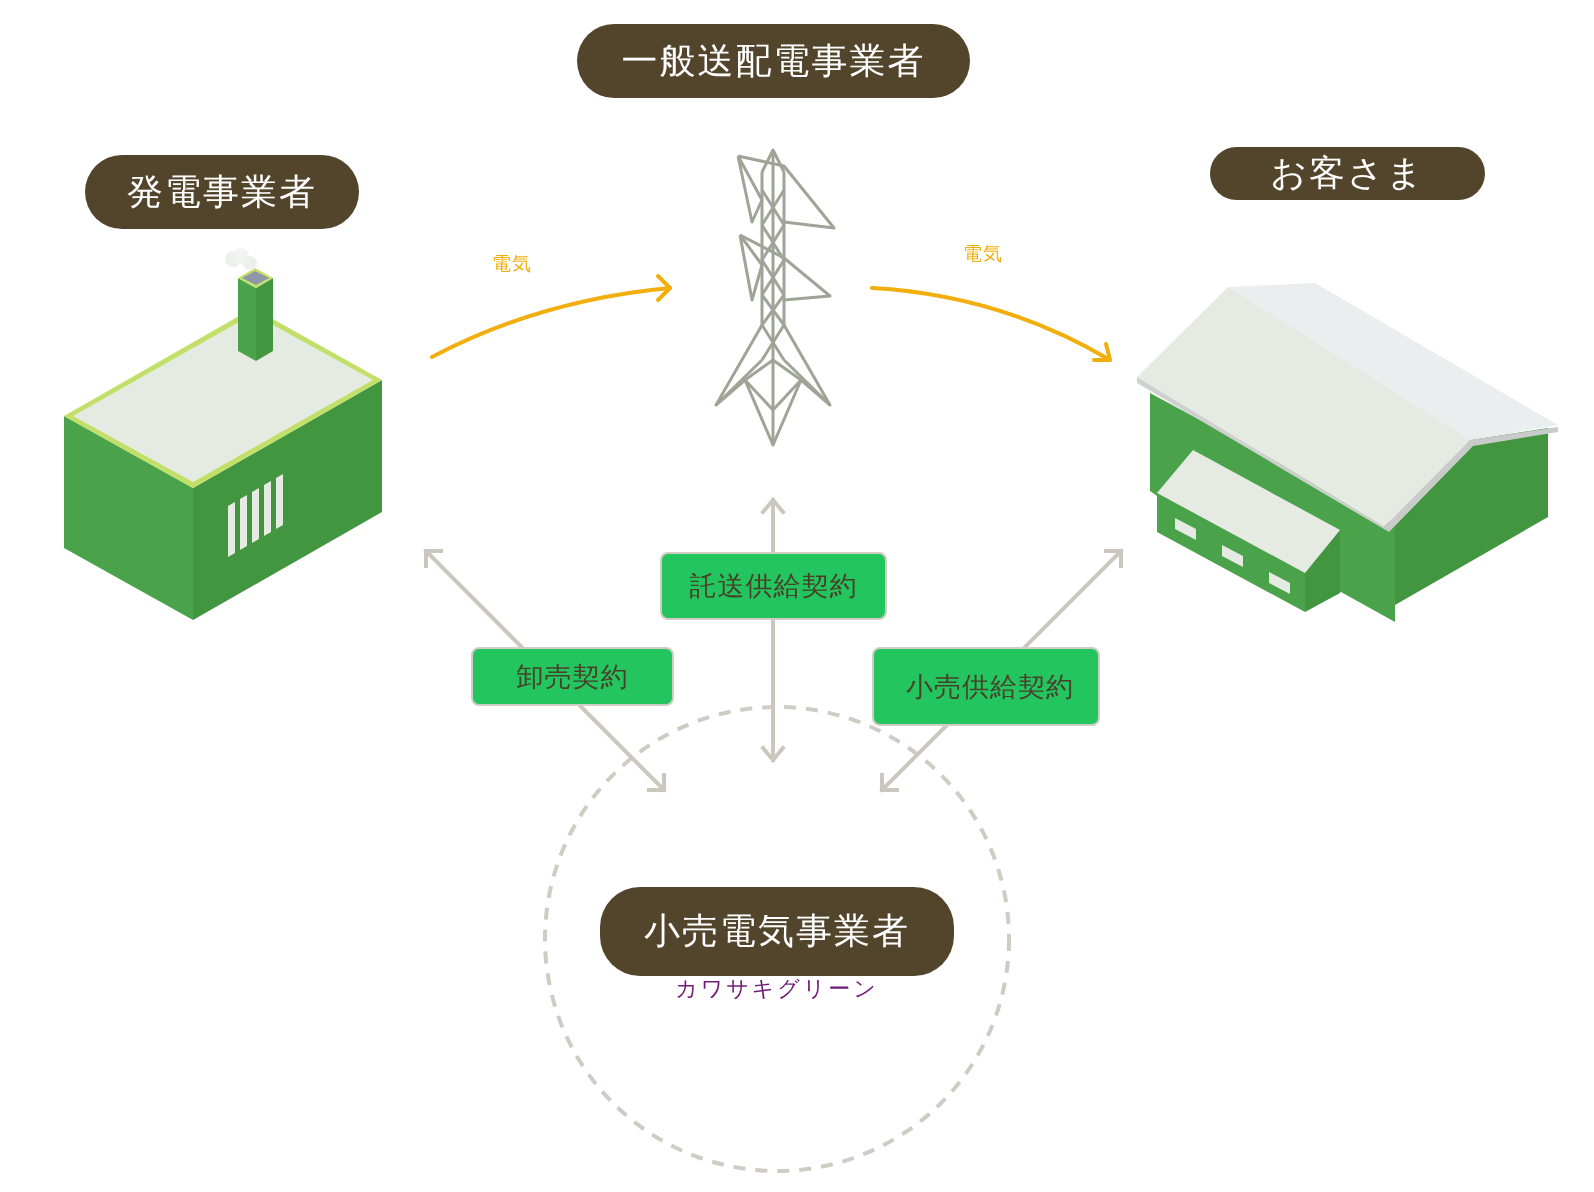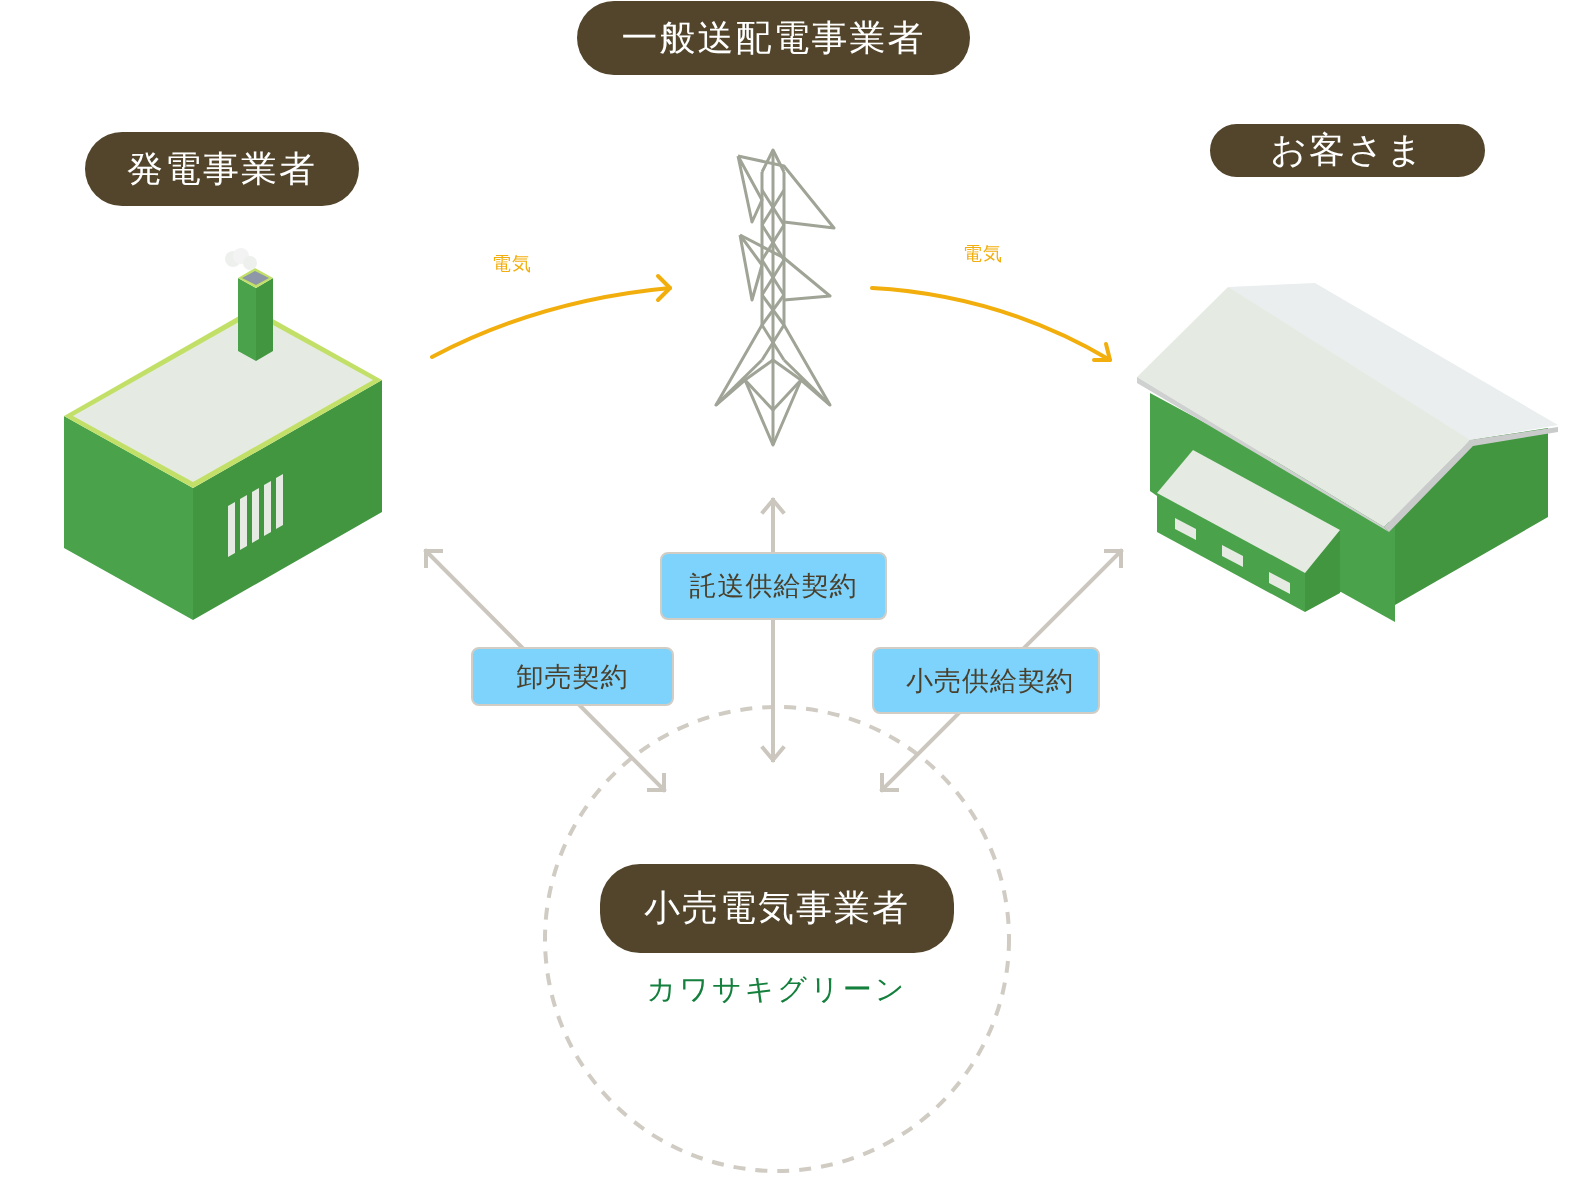--- a/index.html
+++ b/index.html
@@ -1,25 +1,25 @@
 <!DOCTYPE html>
 <html><head>
 <meta charset="utf-8">
 <style>
   html, body { margin:0; padding:0; background:#ffffff; }
   body { width:1594px; height:1192px; position:relative; overflow:hidden;
          font-family:"DejaVu Sans", "Liberation Sans", sans-serif; }
   .pill { position:absolute; background:#52452b; color:#ffffff; border-radius:40px;
           display:flex; align-items:center; justify-content:center;
-          font-size:36px; letter-spacing:2px; }
-  .contract { position:absolute; background:#7dd3fc; border:2px solid #d2cdc4; border-radius:8px;
+          font-size:36px; letter-spacing:2px;margin-top:23px; }
+  .contract { position:absolute; background:#22c55e; border:2px solid #d2cdc4; border-radius:8px;
               color:#4a3f2a; font-size:27px; display:flex; align-items:center; justify-content:center;
               letter-spacing:1px; box-sizing:border-box; }
   .flow-label { position:absolute; color:#f2ae0d; font-size:19px; letter-spacing:1px; }
-  .sub-label { position:absolute; color:#15803d; font-size:29px; text-align:center; line-height:38px; letter-spacing:3px; }
+  .sub-label { position:absolute; color:#701a75; font-size:22px; text-align:center; line-height:38px; letter-spacing:3px; }
   svg.layer { position:absolute; left:0; top:0; }
 </style>
 </head>
 <body>
 
 <svg class="layer" width="1594" height="1192" viewBox="0 0 1594 1192">
 
   <circle cx="777" cy="939" r="232" fill="none" stroke="#d0ccc3" stroke-width="4" stroke-dasharray="12 10"></circle>
 
   <g>
@@ -112,17 +112,17 @@
 <div class="pill" style="left:577px;top:1px;width:393px;height:74px;">一般送配電事業者</div>
 <div class="pill" style="left:85px;top:132px;width:274px;height:74px;">発電事業者</div>
 <div class="pill" style="left:1210px;top:124px;width:275px;height:53px;">お客さま</div>
 <div class="pill" style="left:600px;top:864px;width:354px;height:89px;">小売電気事業者</div>
 
 <div class="flow-label" style="left:492px;top:251px;">電気</div>
 <div class="flow-label" style="left:963px;top:241px;">電気</div>
 
 <div class="contract" style="left:660px;top:552px;width:227px;height:68px;">託送供給契約</div>
 <div class="contract" style="left:471px;top:647px;width:203px;height:59px;">卸売契約</div>
-<div class="contract" style="left:872px;top:647px;width:228px;height:67px;padding-left:8px;">小売供給契約</div>
+<div class="contract" style="left:872px;top:647px;width:228px;height:79px;padding-left:8px;">小売供給契約</div>
 
 <div class="sub-label" style="left:577px;top:970px;width:400px;">
   <div>カワサキグリーン</div>
 </div>
 
 </body></html>

